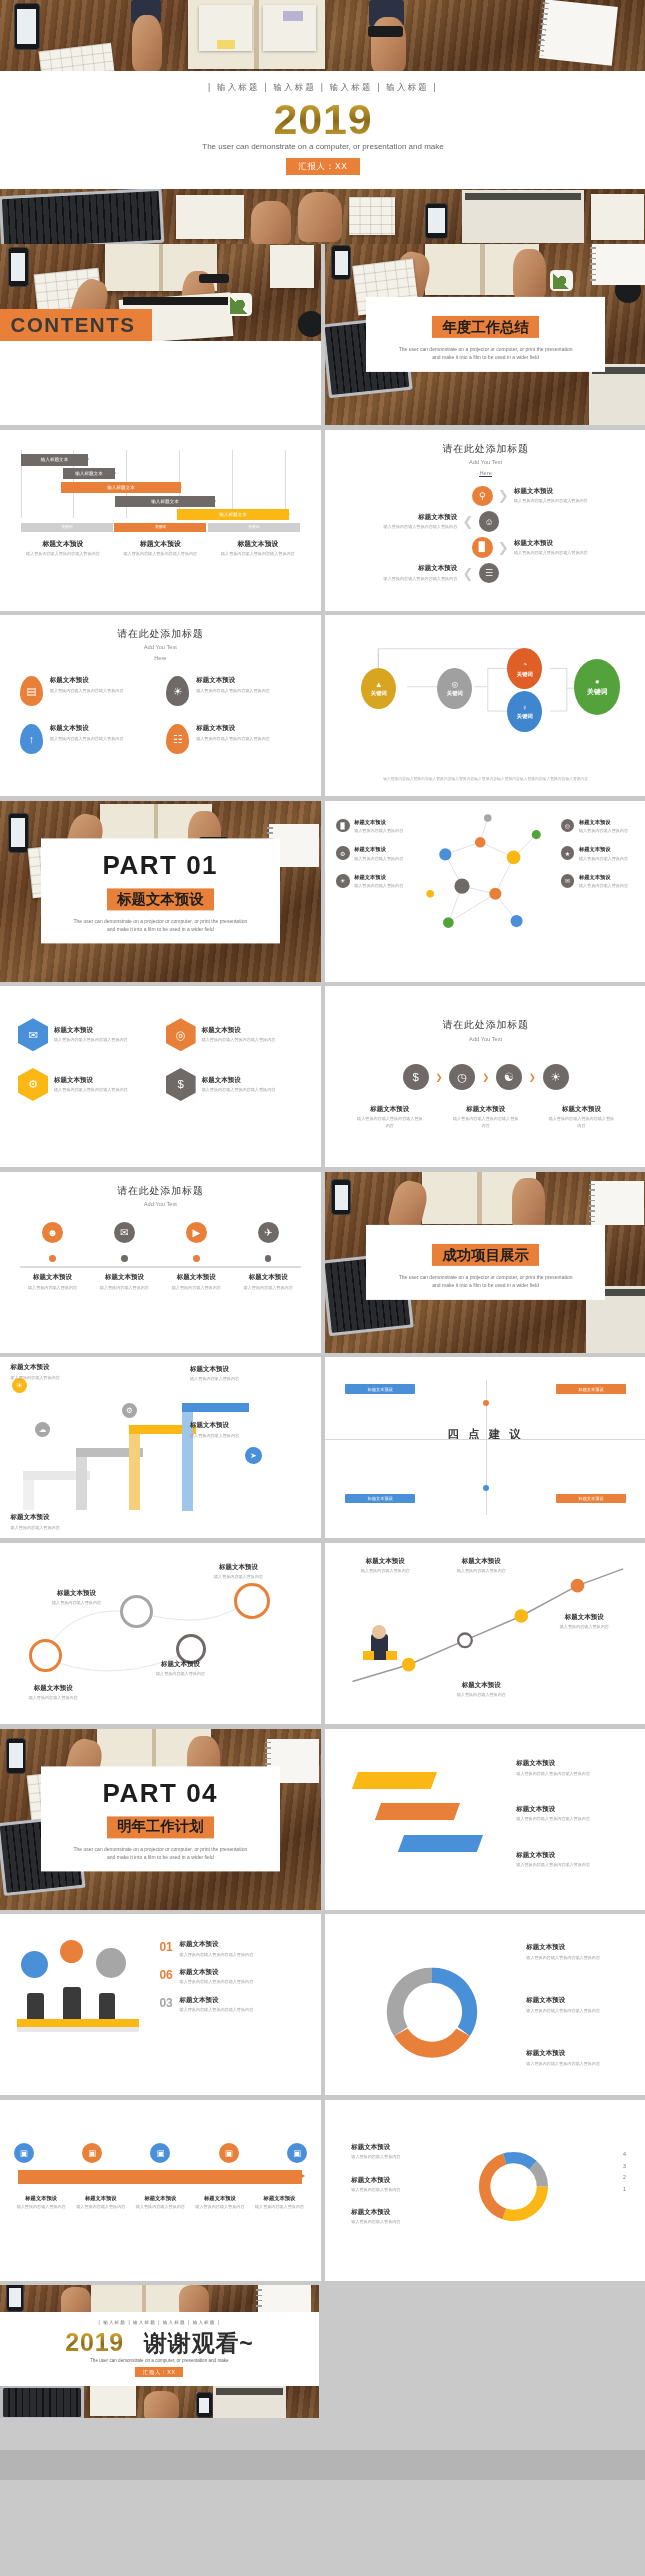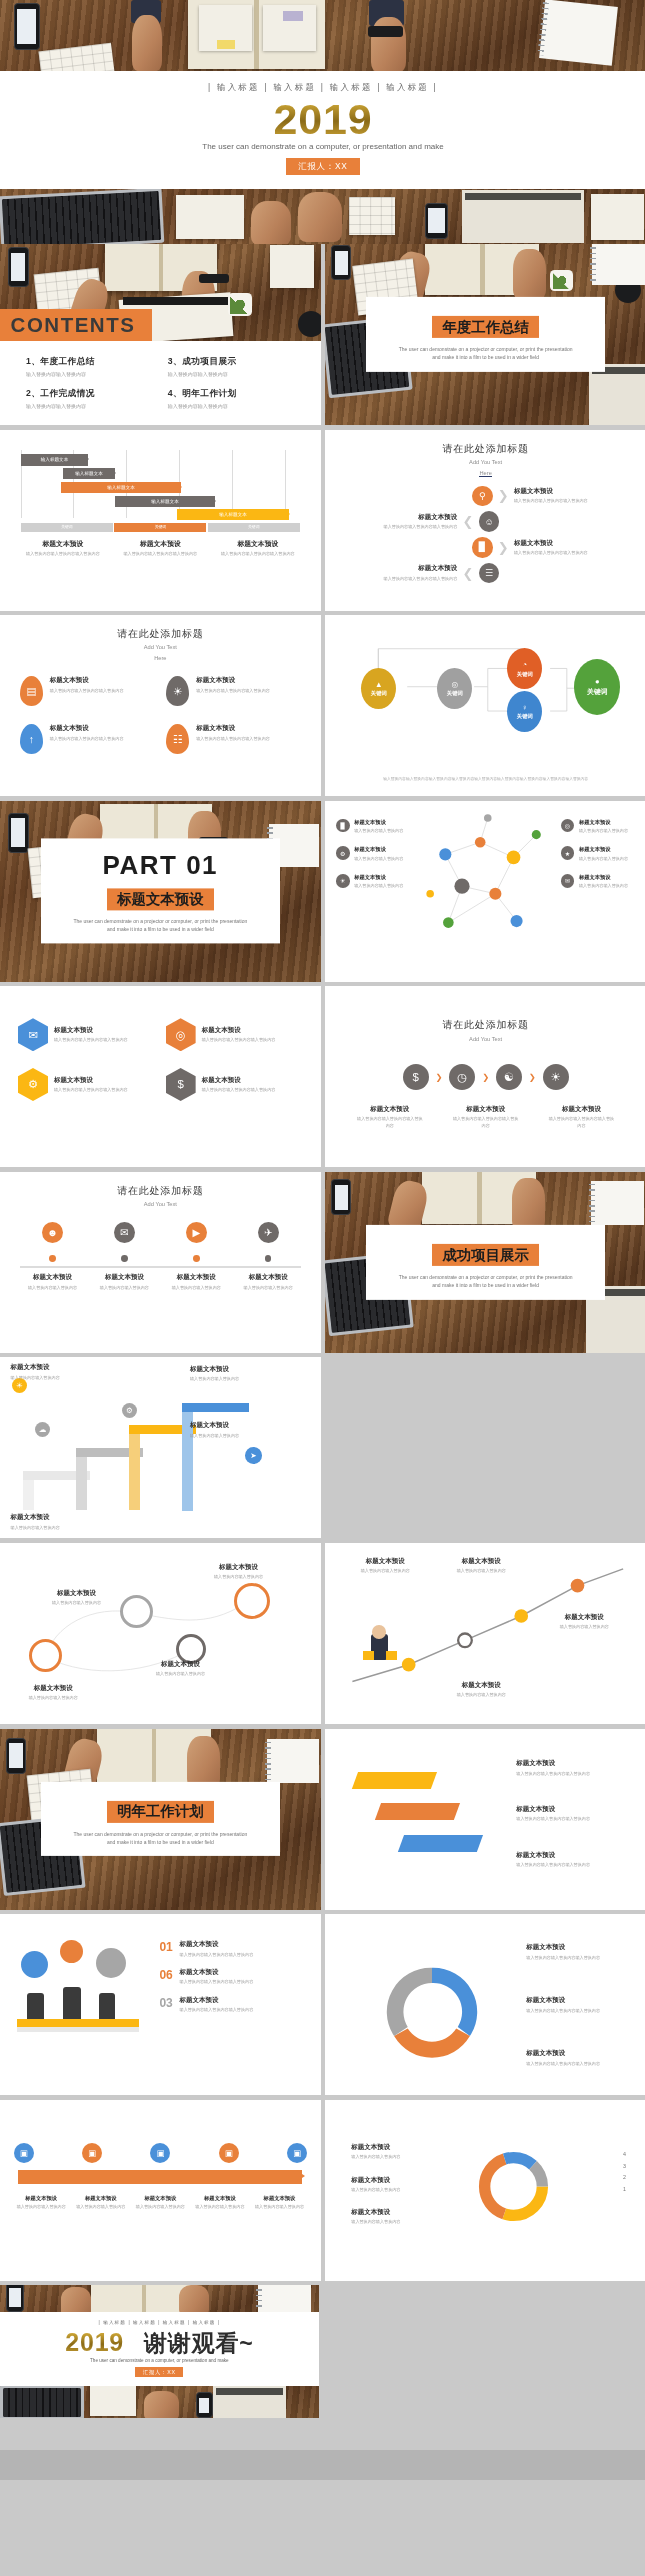--- a/index.html
+++ b/index.html
@@ -213,38 +213,20 @@
         <div class="ph-item ph-watch" style="left:199px;top:30px;width:30px;height:9px;"></div>
         <div class="ph-item ph-paper" style="left:120px;top:52px;width:112px;height:44px;transform:rotate(-4deg)"></div>
         <div class="ph-item" style="left:123px;top:53px;width:106px;height:8.4px;background:#1b1b1b;"></div>
         <div class="ph-item ph-plant" style="left:228px;top:49px;width:24px;height:23px;">
             <i></i>
           </div>
         <div class="ph-item ph-paper" style="left:270px;top:1.5px;width:44px;height:43px;"></div>
         <div class="ph-item ph-watch" style="left:298px;top:67px;width:26px;height:26px;border-radius:50%"></div>
         <div class="contents-banner">CONTENTS</div>
       </div>
-      <div class="contents-list">
-        <div>
-          <div class="c-item-t">1、年度工作总结</div>
-          <div class="c-item-s">输入替换内容输入替换内容</div>
-        </div>
-        <div>
-          <div class="c-item-t">3、成功项目展示</div>
-          <div class="c-item-s">输入替换内容输入替换内容</div>
-        </div>
-        <div>
-          <div class="c-item-t">2、工作完成情况</div>
-          <div class="c-item-s">输入替换内容输入替换内容</div>
-        </div>
-        <div>
-          <div class="c-item-t">4、明年工作计划</div>
-          <div class="c-item-s">输入替换内容输入替换内容</div>
-        </div>
-      </div>
     </div>
 
     <div class="slide photo">
       <div class="ph-item ph-phone" style="left:6px;top:1.5px;width:20px;height:35px;">
           <i></i>
         </div>
       <div class="ph-item ph-book" style="left:100px;top:-7.6px;width:114px;height:59px;"></div>
       <div class="ph-item ph-arm" style="left:70px;top:7.6px;width:33px;height:47px;transform:rotate(14deg)"></div>
       <div class="ph-item ph-arm" style="left:188px;top:4.6px;width:33px;height:50px;"></div>
       <div class="ph-item ph-paper grid" style="left:30px;top:18px;width:61px;height:50px;transform:rotate(-7deg)"></div>
@@ -677,20 +659,33 @@
           <div class="t-title">标题文本预设</div>
           <div class="t-body">输入替换内容输入替换内容</div>
           </div>
         <div style="position:absolute;left:10.6px;top:156px;width:84px">
           <div class="t-title">标题文本预设</div>
           <div class="t-body">输入替换内容输入替换内容</div>
           </div>
       </div>
     </div>
 
+    <div class="slide">
+      <div style="position:relative;height:181px;padding:33px 15px 0">
+        <div style="position:absolute;left:50%;top:70px;transform:translateX(-50%);font-size:11.4px;font-weight:700;color:#3a3a3a;letter-spacing:3px">四 点 建 议</div>
+        <div style="position:absolute;left:0;right:0;top:82px;height:0.8px;background:#d8d8d8"></div>
+        <div style="position:absolute;left:50%;top:23px;bottom:23px;width:0.8px;background:#d8d8d8"></div>
+        <div class="pill bl" style="position:absolute;left:20px;top:27px;width:70px">标题文本预设</div>
+        <div class="pill or" style="position:absolute;right:20px;top:27px;width:70px">标题文本预设</div>
+        <div class="pill bl" style="position:absolute;left:20px;bottom:35px;width:70px">标题文本预设</div>
+        <div class="pill or" style="position:absolute;right:20px;bottom:35px;width:70px">标题文本预设</div>
+        <div style="position:absolute;left:50%;top:43px;transform:translateX(-50%);width:6px;height:6px;border-radius:50%;background:#e8803a"></div>
+        <div style="position:absolute;left:50%;bottom:47px;transform:translateX(-50%);width:6px;height:6px;border-radius:50%;background:#4a90d9"></div>
+      </div>
+    </div>
   </div>
 
   <div class="row">
     <div class="slide">
       <div style="position:relative;height:181px">
         <svg width="321" height="181" style="position:absolute;left:0;top:0" viewBox="0 0 422 238">
           <path d="M60,150 C70,110 120,80 180,92" stroke="#dedede" fill="none" stroke-width="1"></path>
           <path d="M180,92 C240,104 280,110 330,74" stroke="#dedede" fill="none" stroke-width="1"></path>
           <path d="M60,150 C120,180 200,170 250,140" stroke="#dedede" fill="none" stroke-width="1"></path>
         </svg>
@@ -759,20 +754,21 @@
       <div class="ph-item ph-arm" style="left:67px;top:10.6px;width:33px;height:50px;transform:rotate(14deg)"></div>
       <div class="ph-item ph-arm" style="left:187px;top:7.6px;width:33px;height:52px;"></div>
       <div class="ph-item ph-paper grid" style="left:29px;top:43px;width:64px;height:49px;transform:rotate(-6deg)"></div>
       <div class="ph-item ph-laptop" style="left:0;top:90px;width:82px;height:73px;transform:rotate(-6deg)">
           <i></i>
         </div>
       <div class="ph-item ph-spiral" style="left:267px;top:10.6px;width:52px;height:44px;">
           <i></i>
         </div>
       <div class="part-card">
+        <div class="part-no">PART 04</div>
         <div class="part-tag">明年工作计划</div>
         <div class="part-desc">The user can demonstrate on a projector or computer, or print the presentation and make it into a film to be used in a wider field</div>
       </div>
     </div>
 
     <div class="slide">
       <div style="position:relative;height:181px;padding-top:18px">
         <div style="position:absolute;left:30px;top:43px;width:79px;height:16.7px;background:#fbb713;transform:skewX(-20deg)"></div>
         <div style="position:absolute;left:53px;top:74px;width:79px;height:16.7px;background:#e8803a;transform:skewX(-20deg)"></div>
         <div style="position:absolute;left:76px;top:106px;width:79px;height:16.7px;background:#4a90d9;transform:skewX(-20deg)"></div>

